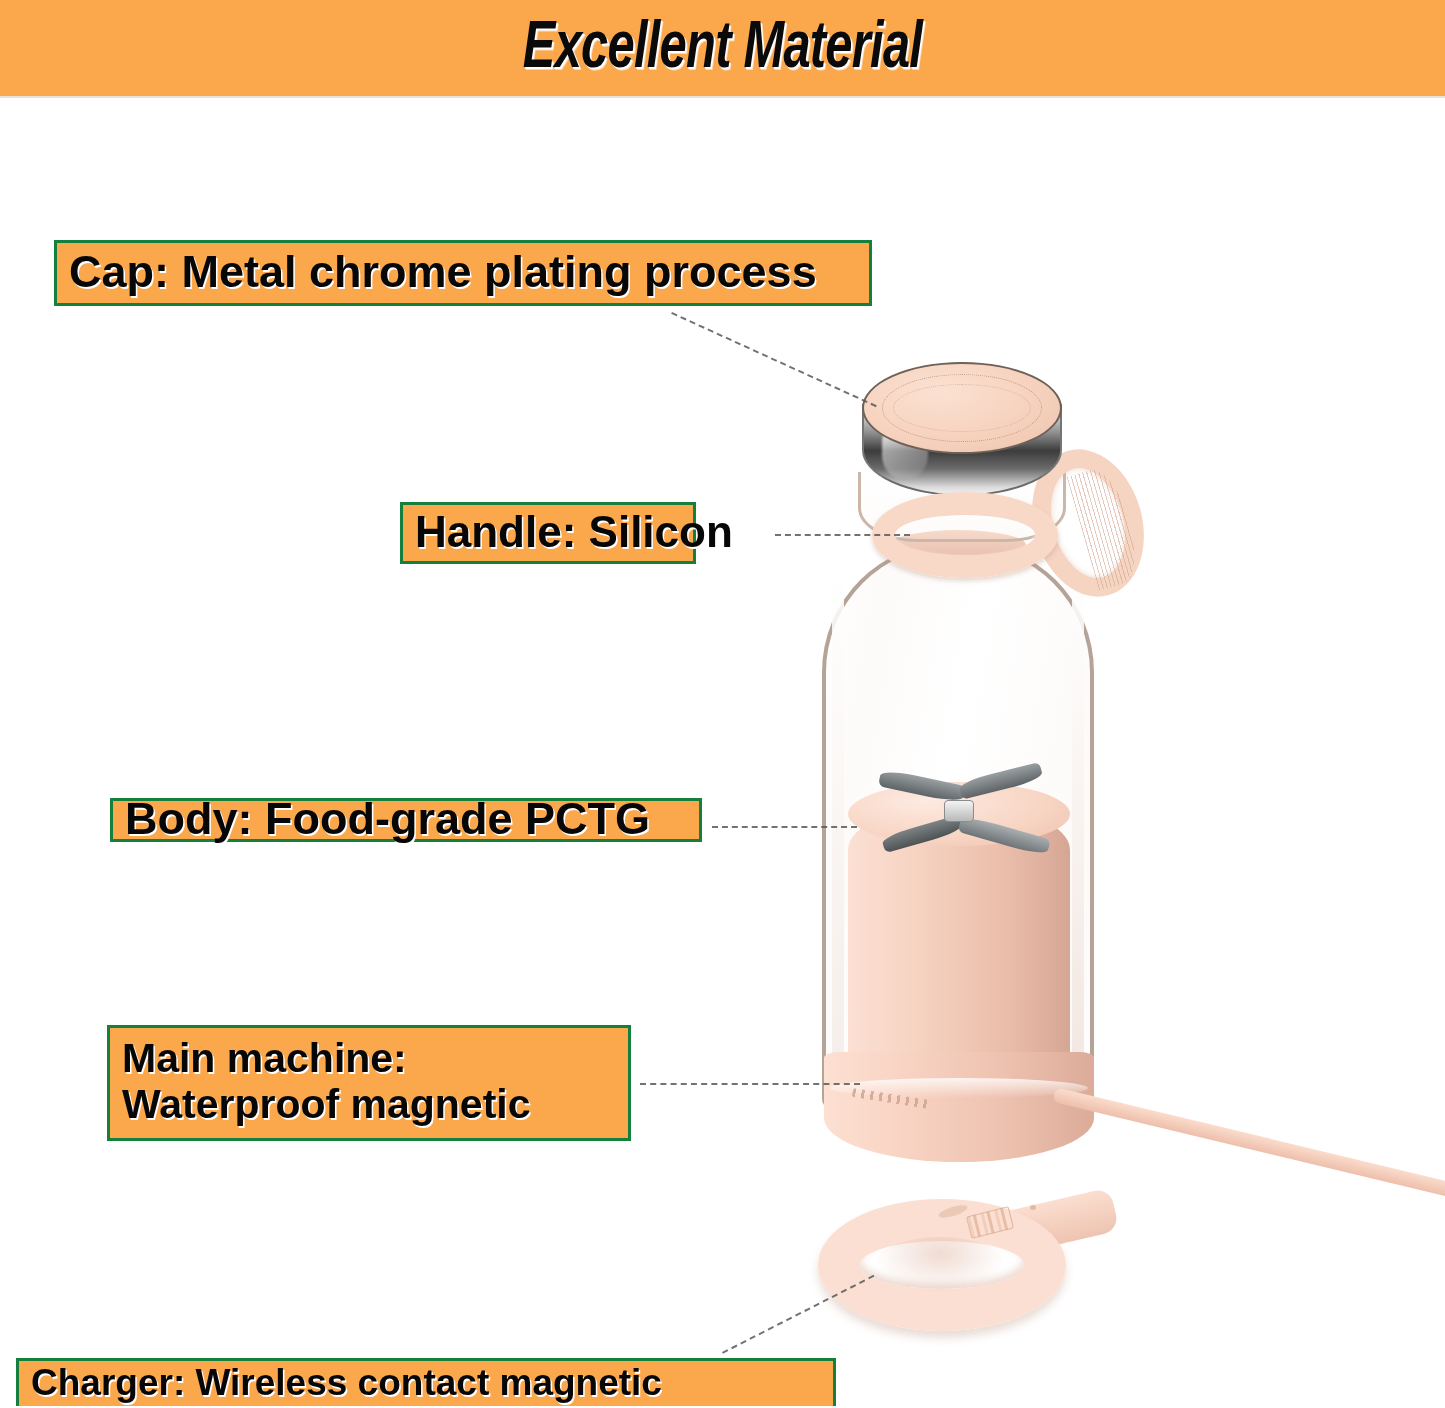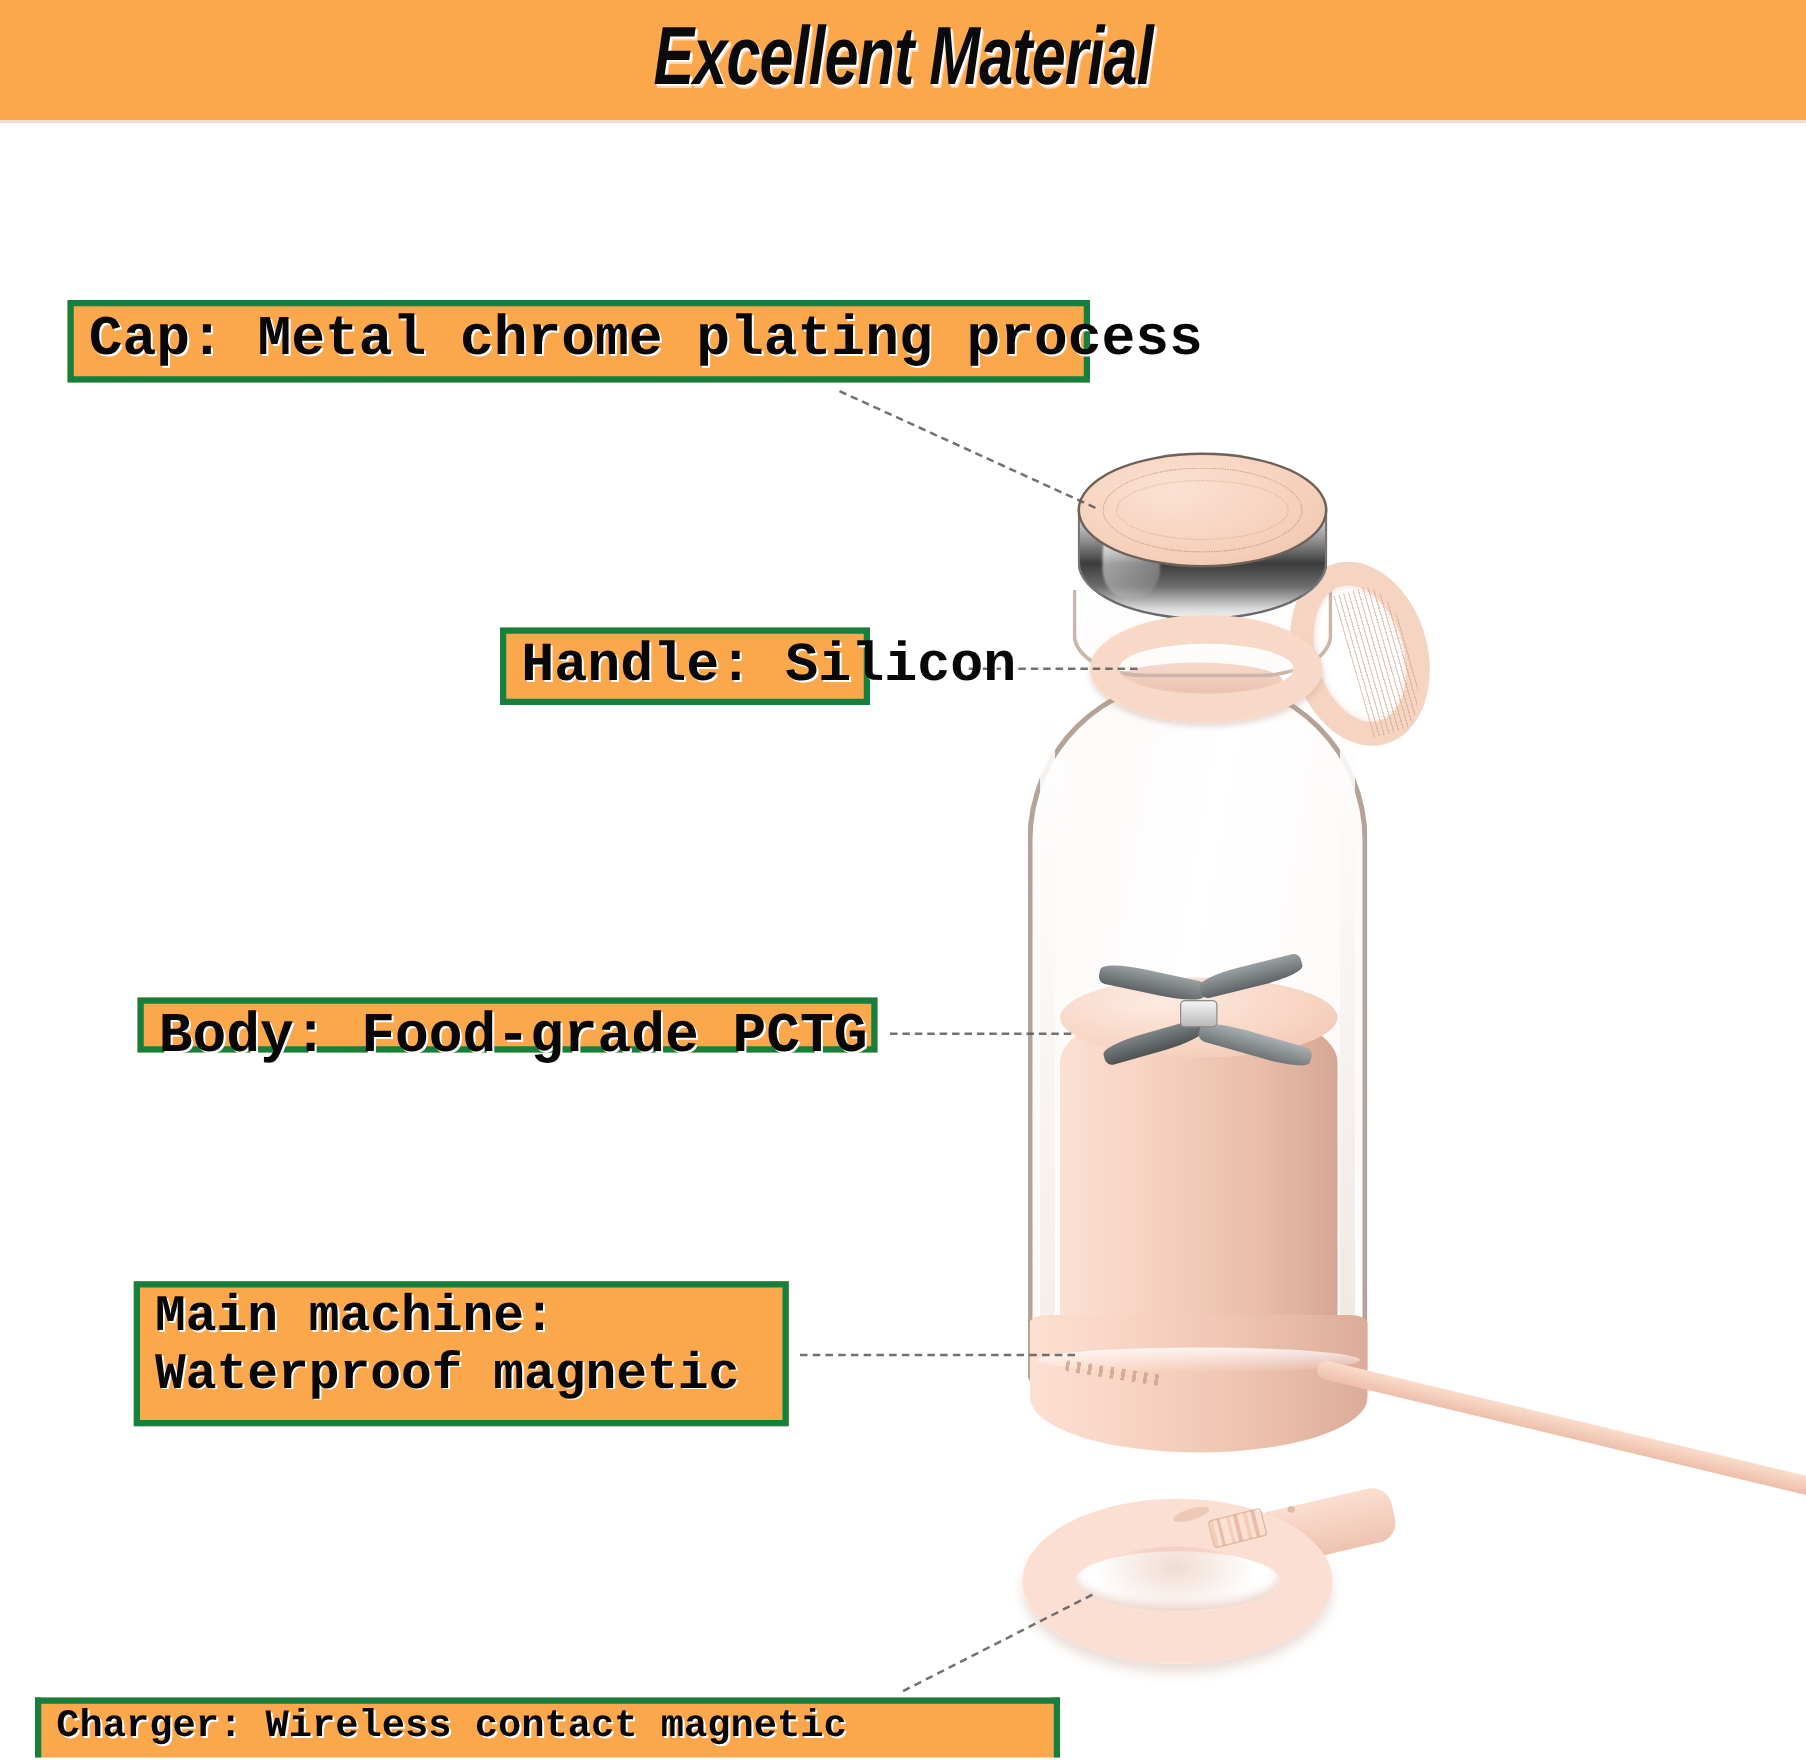--- a/index.html
+++ b/index.html
@@ -40,39 +40,40 @@
     transform:scaleX(0.74);
     transform-origin:center top;
     text-shadow:2px 2px 0 #ffffff, 3px 3px 0 rgba(255,255,255,.55);
     white-space:nowrap;
   }
 
   
   .callout{
     position:absolute;
     background:#fba84c;
-    border:5px solid #15803d;
+    border:3px solid #15803d;
     box-sizing:border-box;
     color:#070707;
-    font-family:Liberation Mono, monospace;
+    font-family:Liberation Sans, sans-serif;
     font-weight:bold;
     display:flex;
     flex-direction:column;
+    justify-content:center;
     padding:2px 10px 4px 12px;
     text-shadow:1.5px 1.5px 0 #ffffff;
     line-height:1.12;
     white-space:nowrap;
   }
   .callout .line{ display:block; }
 
   #callout-cap{ left:54px;  top:240px;  width:818px;  height:66px;  font-size:45px; }
   #callout-handle{ left:400px; top:502px; width:296px; height:62px; font-size:44px; }
   #callout-body{ left:110px; top:798px; width:592px; height:44px; font-size:45px; }
   #callout-main{ left:107px; top:1025px; width:524px; height:116px; font-size:41px; }
-  #callout-charger{ left:28px; top:1358px; width:820px; height:48px; font-size:31px; border-bottom:none;}
+  #callout-charger{ left:16px; top:1358px; width:820px; height:48px; font-size:37px; border-bottom:none;}
 
   
   .leader{
     position:absolute;
     height:0;
     border-top:2px dashed #5a5a5a;
     transform-origin:0 0;
     opacity:.85;
   }
   #leader-cap{    left:672px;  top:312px;  width:225px; transform:rotate(24.5deg); }

